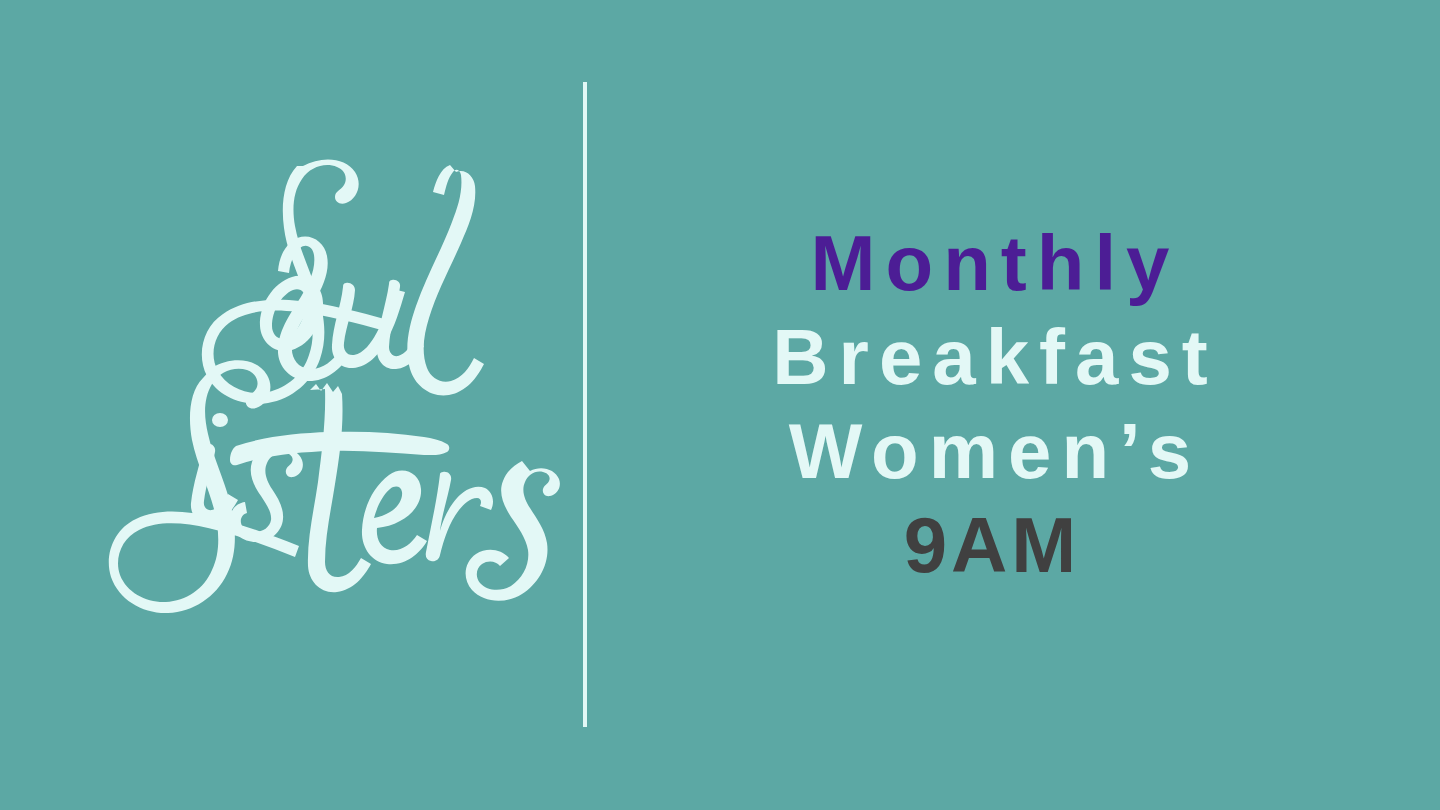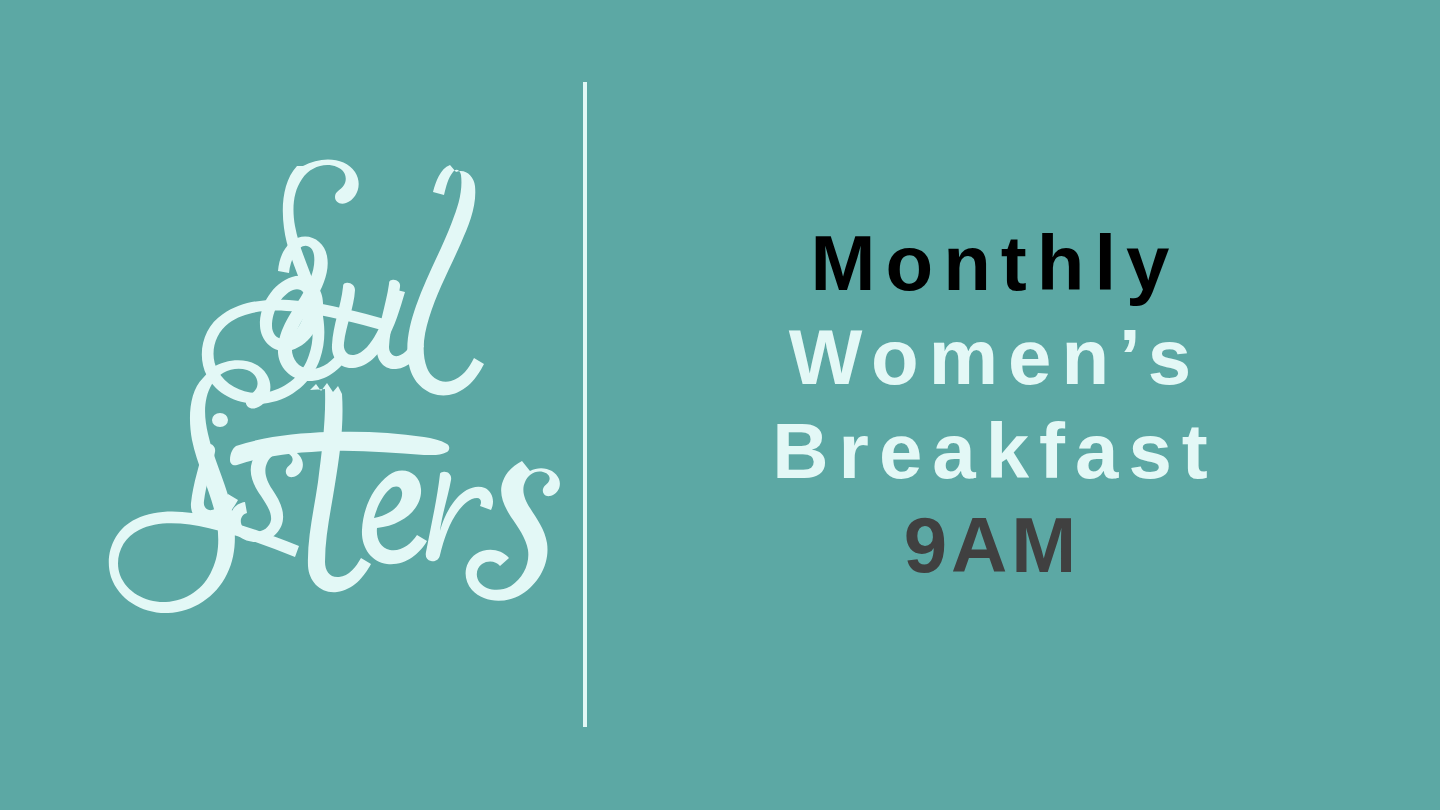--- a/index.html
+++ b/index.html
@@ -337,19 +337,19 @@
           c -2 -12 -10 -23 -17 -33
           c -7 -11 -13 -24 -8 -36
           c 3 -9 11 -16 19 -20 Z" fill="#e3f8f6"></path>
       </g>
     </svg>
   </div>
 
   <div id="divider" style="background: rgb(227, 248, 246); width: 4px; top: 82px; height: 645px;"></div>
 
   <div id="headline-block">
-    <div class="headline-line" style="color: #000000;">Monthly</div>
+    <div class="headline-line" style="color: #4c1d95;">Monthly</div>
+    <div class="headline-line" style="color: rgb(227, 248, 246);">Breakfast</div>
     <div class="headline-line" style="color: rgb(227, 248, 246);">Women’s</div>
-    <div class="headline-line" style="color: rgb(227, 248, 246);">Breakfast</div>
     <div class="headline-line tight" style="color: #404040;">9AM</div>
   </div>
 
 </div>
 
 </body></html>

